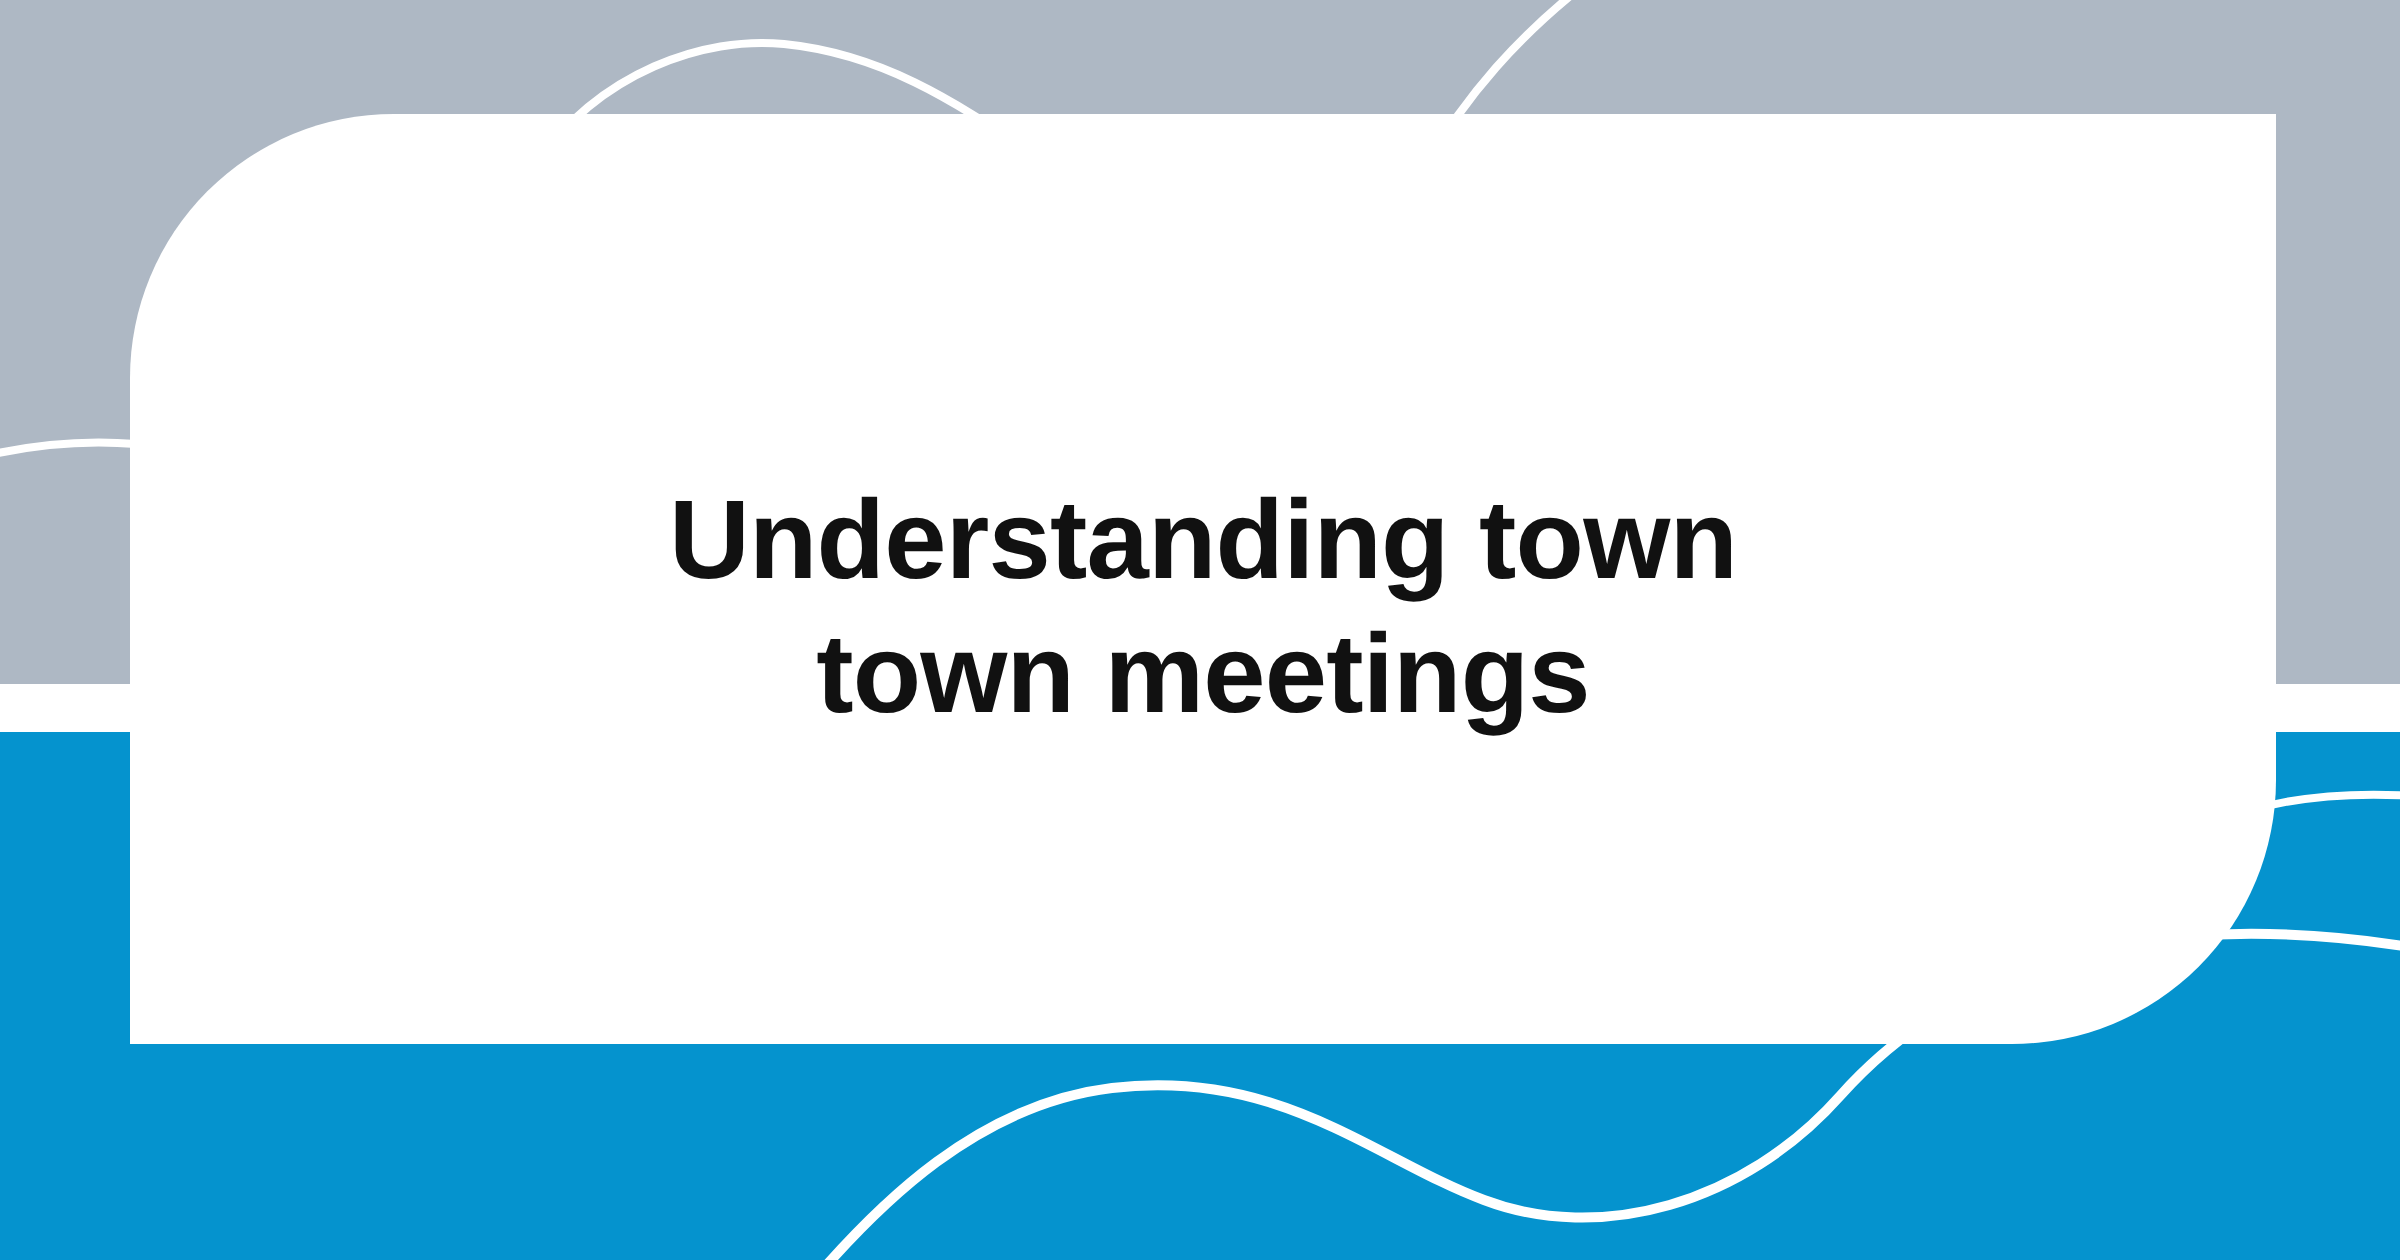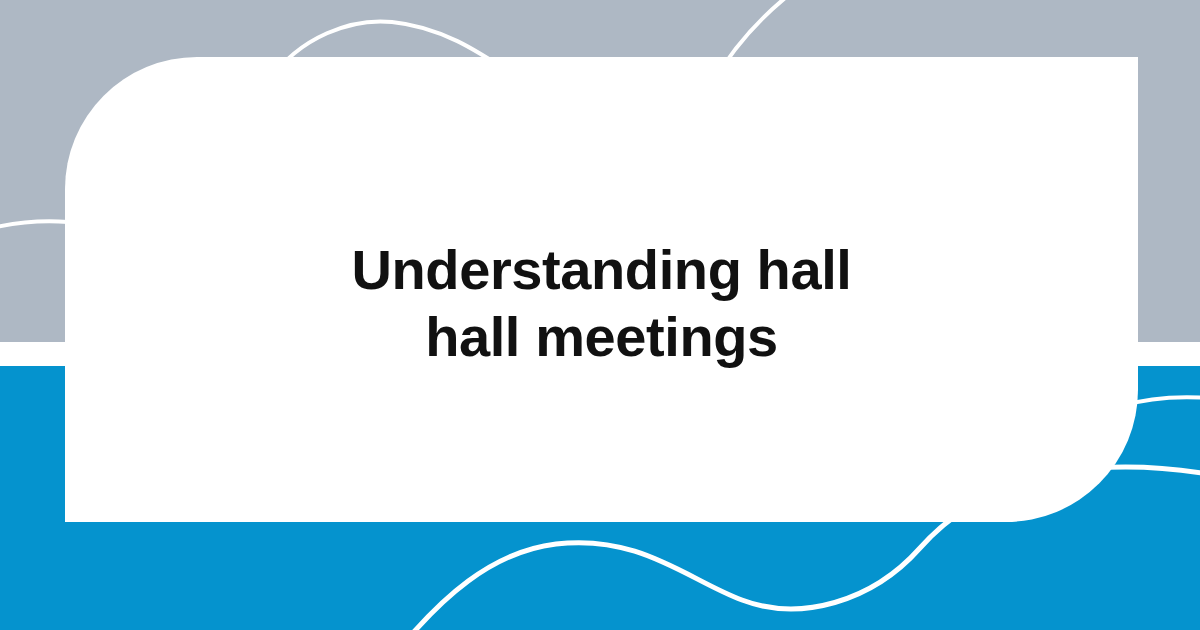--- a/index.html
+++ b/index.html
@@ -96,21 +96,21 @@
   <svg class="waves-back" viewBox="0 0 1200 630" preserveAspectRatio="none">
 
     <path d="M 268 82 C 300 36 352 18 392 22 C 452 28 492 62 540 92" fill="none" stroke="#ffffff" stroke-width="4" stroke-linecap="round"></path>
 
     <path d="M 712 84 C 734 46 760 18 790 -6" fill="none" stroke="#ffffff" stroke-width="4" stroke-linecap="round"></path>
 
     <path d="M -8 228 C 18 222 44 220 68 222" fill="none" stroke="#ffffff" stroke-width="4" stroke-linecap="round"></path>
   </svg>
 
   <div class="card" style="background: rgb(255, 255, 255);">
-    <h1 class="card-title">Understanding hall hall meetings</h1>
+    <h1 class="card-title">Understanding town town meetings</h1>
   </div>
 
   <svg class="waves-front" viewBox="0 0 1200 630" preserveAspectRatio="none">
 
     <path d="M 400 648 C 440 600 490 552 556 544 C 640 534 688 580 742 600
              C 800 622 872 602 920 548 C 952 512 1000 482 1060 472
              C 1110 464 1160 466 1208 474" fill="none" stroke="#ffffff" stroke-width="5" stroke-linecap="round"></path>
 
     <path d="M 1122 406 C 1148 398 1176 396 1208 398" fill="none" stroke="#ffffff" stroke-width="4" stroke-linecap="round"></path>
   </svg>

